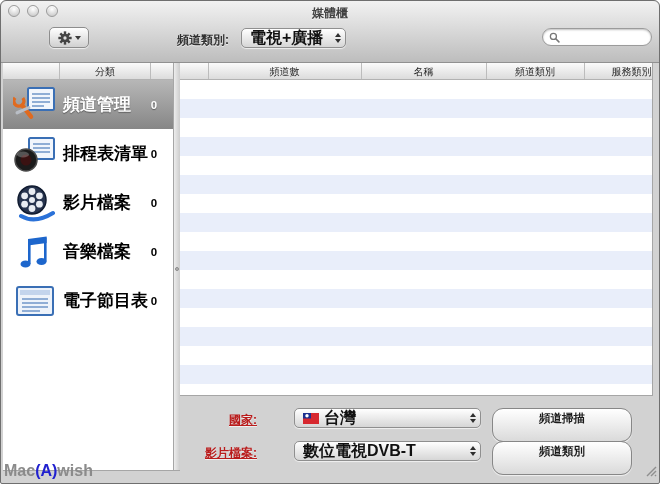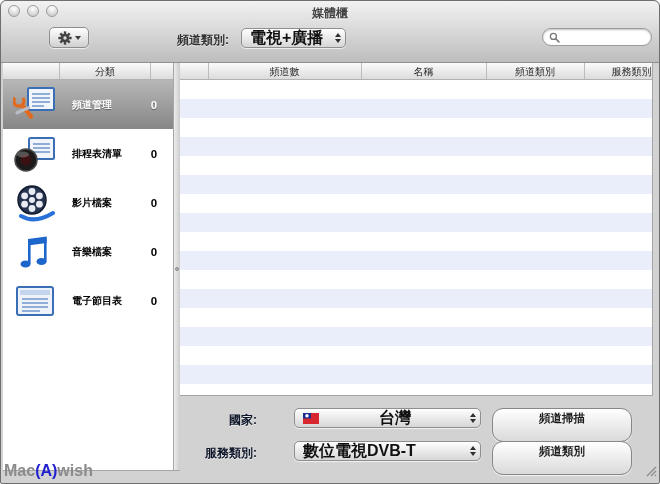--- a/index.html
+++ b/index.html
@@ -71,21 +71,21 @@
   .side-header .hd-label{position:absolute;left:56px;width:92px;text-align:center;top:2px;}
   .vdiv{position:absolute;top:0;bottom:0;width:1px;background:#bcbcbc;}
   .side-item{
     position:relative;height:49px;display:flex;align-items:center;cursor:default;
   }
   .side-item.selected{
     background:linear-gradient(#b7b7b7,#868686);
   }
   .side-item .s-icon{position:absolute;left:8px;top:4px;width:48px;height:41px;display:flex;align-items:center;justify-content:center;}
   .side-item .s-label{
-    position:absolute;left:69px;font-size:10px;font-weight:bold;color:#000;white-space:nowrap;
+    position:absolute;left:60px;font-size:17px;font-weight:bold;color:#000;white-space:nowrap;
   }
   .side-item .s-count{
     position:absolute;left:140px;width:22px;text-align:center;font-size:11.5px;font-weight:bold;color:#000;
   }
   .side-item.selected .s-label,.side-item.selected .s-count{color:#fff;text-shadow:0 1px 1px rgba(0,0,0,.4);}
   
   .splitter{
     position:absolute;left:173px;top:62px;width:6px;height:408px;
     background:linear-gradient(90deg,#ececec,#cdcdcd);
     border-bottom:1px solid #a6a6a6;cursor:col-resize;
@@ -103,22 +103,22 @@
     position:relative;height:17px;background:linear-gradient(#fbfbfb,#dcdcdc);
     border-bottom:1px solid #b2b2b2;font-size:10px;color:#1d1d1d;
   }
   .tbl-header .col{position:absolute;top:2px;text-align:center;white-space:nowrap;}
   .tbl-body{
     position:absolute;left:0;right:0;top:17px;bottom:0;
     background:repeating-linear-gradient(180deg,#ffffff 0px,#ffffff 19px,#e9eefa 19px,#e9eefa 38px);
   }
   
   .ft-label{
-    position:absolute;font-size:12px;font-weight:bold;color:#0f172a;
-    text-shadow:0 1px 0 rgba(255,255,255,.6);text-align:center;right:402px;white-space:nowrap;
+    position:absolute;font-size:12px;font-weight:bold;color:#b91c1c;
+    text-shadow:0 1px 0 rgba(255,255,255,.6);text-align:center;right:402px;white-space:nowrap;text-decoration:underline;
   }
   .ft-popup{left:293px;width:187px;}
   .pill-btn{
     position:absolute;left:491px;width:140px;height:34px;
     border:1px solid #878787;border-radius:11px;
     background:linear-gradient(#ffffff,#dadada);
     box-shadow:0 1px 1px rgba(255,255,255,.7);
     font-size:11.5px;font-weight:bold;color:#1a1a1a;text-align:center;line-height:19px;cursor:default;
   }
   .flag{margin-right:5px;flex:0 0 auto;display:flex;}
@@ -287,37 +287,37 @@
       <span class="col" style="left:0;width:28px;"></span>
       <span class="col" style="left:181px;width:125px;">名稱</span>
       <span class="col" style="left:28px;width:153px;">頻道數</span>
       <span class="col" style="left:306px;width:98px;">頻道類別</span>
       <span class="col" style="left:404px;width:69px;padding-left:26px;">服務類別</span>
     </div>
     <div class="tbl-body"></div>
   </div>
 
   <div class="ft-label" style="top:411px;">國家:</div>
-  <div class="popup ft-popup" style="top:407px;text-align:center;">
+  <div class="popup ft-popup" style="top:407px;">
     <span class="flag">
       <svg width="16" height="11" viewBox="0 0 16 11">
         <rect width="16" height="11" fill="#d7282f"></rect>
         <rect width="8" height="5.5" fill="#1a2f8f"></rect>
         <circle cx="4" cy="2.75" r="1.7" fill="#ffffff"></circle>
       </svg>
     </span>
     <span class="pop-text">台灣</span>
     <span class="stepper">
       <span class="st-up"></span>
         <span class="st-down"></span>
     </span>
   </div>
   <div class="pill-btn" style="top:407px;">頻道掃描</div>
 
-  <div class="ft-label" style="top:444px;">服務類別:</div>
+  <div class="ft-label" style="top:444px;">影片檔案:</div>
   <div class="popup ft-popup" style="top:440px;">
     <span class="pop-text">數位電視DVB-T</span>
     <span class="stepper">
       <span class="st-up"></span>
         <span class="st-down"></span>
     </span>
   </div>
   <div class="pill-btn" style="top:440px;">頻道類別</div>
 
   <div class="watermark">

